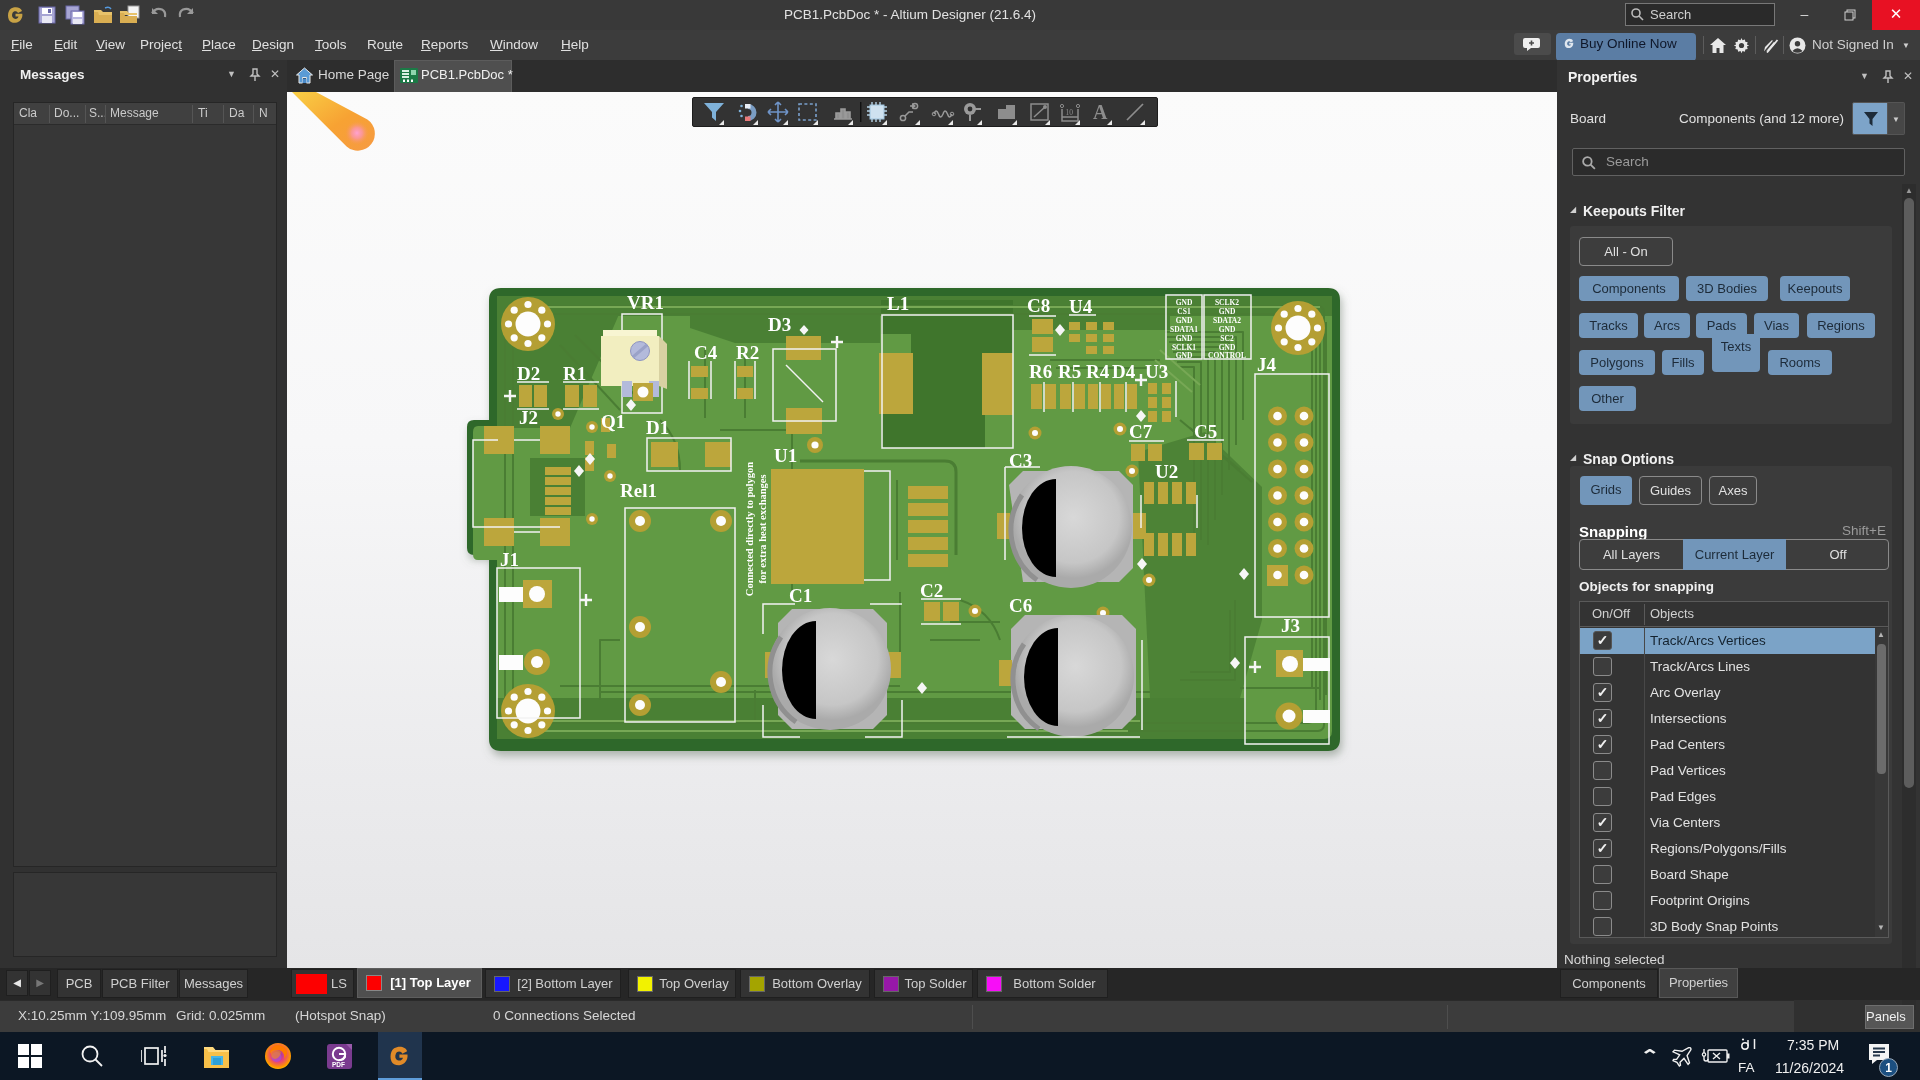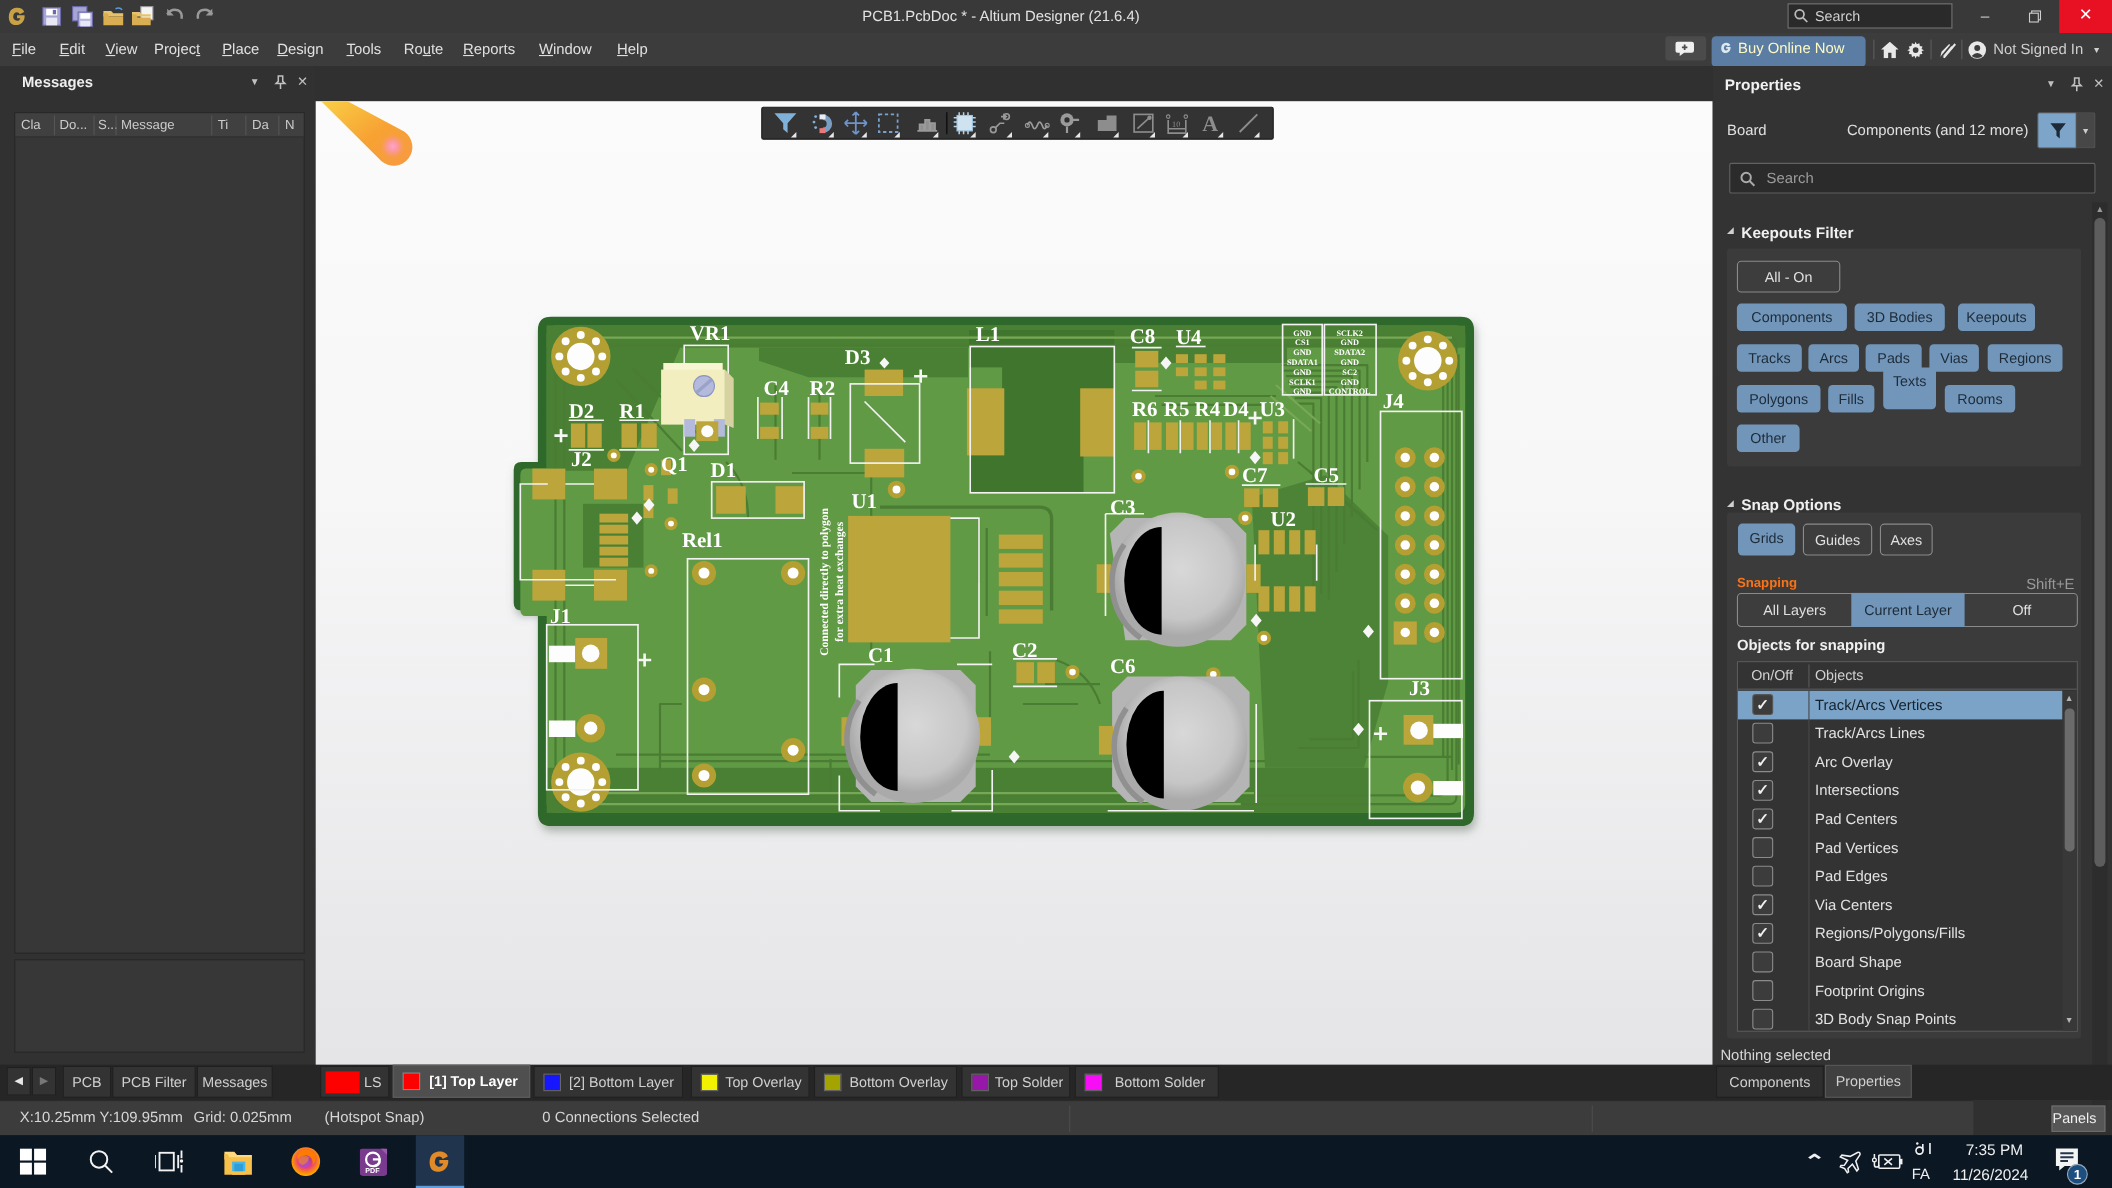--- a/index.html
+++ b/index.html
@@ -124,21 +124,21 @@
     <span class="mi" style="left:315px"><u>T</u>ools</span>
     <span class="mi" style="left:367px">Ro<u>u</u>te</span>
     <span class="mi" style="left:421px"><u>R</u>eports</span>
     <span class="mi" style="left:490px"><u>W</u>indow</span>
     <span class="mi" style="left:561px"><u>H</u>elp</span>
     <div class="abs" style="left:1514px;top:3px;width:37px;height:22px;background:#4b4b4b;border-radius:3px">
       <svg width="20" height="16" viewBox="0 0 20 16" style="margin:3px 0 0 9px">
           <path d="M2 2 h13 a2 2 0 0 1 2 2 v6 a2 2 0 0 1 -2 2 h-7 l-4 3 v-3 h-2 a2 2 0 0 1 -2 -2 v-6 a2 2 0 0 1 2 -2 Z" fill="#efefef"></path>
           <path d="M8.5 4.5 v5 M6 7 h5" stroke="#4b4b4b" stroke-width="1.6"></path>
         </svg></div>
-    <div class="abs" style="left:1556px;top:3px;width:140px;height:28px;background:#5b7da4;border-radius:4px;color:#fef9c3;font-size:13.5px;line-height:22px">
+    <div class="abs" style="left:1556px;top:3px;width:140px;height:28px;background:#5b7da4;border-radius:4px;color:#0f172a;font-size:13.5px;line-height:22px">
       <svg width="13" height="13" viewBox="0 0 22 22" style="vertical-align:-2px;margin:0 4px 0 7px">
           <path d="M6 18 C2 16 2 7 6 4.5 C10 2 16 3 17 7 L13 9 C12 6.5 8.5 6.5 7.5 9 C6.5 11.5 7 13.5 9 14.5 C11 15.5 13 14.5 13.5 12.5 L10.5 12.5 L10.5 9.8 L17.3 9.8 C18 14 15 18.5 10.5 18.8 C9 18.9 7.3 18.7 6 18 Z" fill="#dfe7ef"></path>
         </svg>Buy Online Now</div>
     <div class="sep-v" style="left:1703px"></div>
     <svg class="abs" style="left:1710px;top:8px" width="16" height="15" viewBox="0 0 16 15">
         <path d="M8 0 L16 7 13.5 7 13.5 15 9.5 15 9.5 10 6.5 10 6.5 15 2.5 15 2.5 7 0 7 Z" fill="#e8e8e8"></path>
       </svg>
     <svg class="abs" style="left:1733px;top:7px" width="17" height="17" viewBox="0 0 17 17">
         <path d="M8.5 1 l1 2.2 2.4 -0.8 0.4 2.4 2.4 0.4 -0.8 2.4 2.2 1 -2.2 1 0.8 2.4 -2.4 0.4 -0.4 2.4 -2.4 -0.8 -1 2.2 -1 -2.2 -2.4 0.8 -0.4 -2.4 -2.4 -0.4 0.8 -2.4 -2.2 -1 2.2 -1 -0.8 -2.4 2.4 -0.4 0.4 -2.4 2.4 0.8 Z" fill="#e8e8e8"></path>
         <circle cx="8.5" cy="8.5" r="2.6" fill="#3c3c3c"></circle>
@@ -152,20 +152,40 @@
     <div class="sep-v" style="left:1783px"></div>
     <svg class="abs" style="left:1789px;top:7px" width="17" height="17" viewBox="0 0 17 17">
         <circle cx="8.5" cy="8.5" r="8" fill="#e8e8e8"></circle>
         <circle cx="8.5" cy="6.7" r="2.7" fill="#3c3c3c"></circle>
         <path d="M3.4 14 q5.1 -5.5 10.2 0 a8 8 0 0 1 -10.2 0 Z" fill="#3c3c3c"></path>
       </svg>
     <span class="abs" style="left:1812px;top:7px;color:#cfcfcf;font-size:13.5px">Not Signed In</span>
     <span class="abs" style="left:1902px;top:11px;color:#cfcfcf;font-size:8px">▼</span>
   </div>
 
+  <div class="abs" id="dockstrip">
+    <div class="abs" style="left:394px;top:0;width:118px;height:32px;background:#4f4f4f;border:1px solid #5c5c5c;border-bottom:none"></div>
+    <svg class="abs" style="left:296px;top:7px" width="17" height="17" viewBox="0 0 17 17">
+        <path d="M8.5 1 L16.5 8 14 8 14 16 10.5 16 10.5 10.5 6.5 10.5 6.5 16 3 16 3 8 0.5 8 Z" fill="#5b9bd5"></path>
+        <path d="M8.5 1 L16.5 8 14 8 14 16 10.5 16 10.5 10.5 6.5 10.5 6.5 16 3 16 3 8 0.5 8 Z" fill="none" stroke="#e8e8e8" stroke-width="1"></path>
+        <rect x="6.5" y="11.5" width="4" height="4.5" fill="#4a8ac9"></rect>
+      </svg>
+    <span class="abs" style="left:318px;top:7px;color:#d8d8d8;font-size:13.5px">Home Page</span>
+    <svg class="abs" style="left:400px;top:8px" width="18" height="15" viewBox="0 0 18 15">
+        <rect x="0" y="0" width="18" height="15" rx="1" fill="#1b7a46"></rect>
+        <rect x="2" y="2" width="7" height="2" fill="#d9f2e4"></rect>
+        <rect x="2" y="5" width="7" height="2" fill="#d9f2e4"></rect>
+        <rect x="2" y="8" width="7" height="2" fill="#d9f2e4"></rect>
+        <rect x="11" y="2" width="5" height="5" fill="#8fd4ae"></rect>
+        <rect x="3" y="11.5" width="2" height="2.5" fill="#fff"></rect>
+        <rect x="7" y="11.5" width="2" height="2.5" fill="#fff"></rect>
+        <rect x="11" y="11.5" width="2" height="2.5" fill="#fff"></rect>
+      </svg>
+    <span class="abs" style="left:421px;top:7px;color:#f0f0f0;font-size:13px">PCB1.PcbDoc *</span>
+  </div>
 
   <div class="abs" id="leftpanel">
     <div class="abs" id="lp-title">Messages</div>
     <span class="abs panel-ic" style="left:227px;top:9px;font-size:9px">▼</span>
     <svg class="abs" style="left:249px;top:8px" width="12" height="14" viewBox="0 0 12 14">
         <path d="M4 1 h4 v5 l2 2 H2 l2 -2 Z M6 8 v5" stroke="#c0c0c0" stroke-width="1.4" fill="none"></path>
       </svg>
     <span class="abs panel-ic" style="left:270px;top:7px;font-size:12px">✕</span>
     <div class="abs" id="msg-box">
       <div class="abs" id="msg-header">
@@ -751,21 +771,21 @@
     <div class="btn-blue" style="left:155px;top:274px;width:48px;height:38px;line-height:25px">Texts</div>
     <div class="btn-blue" style="left:211px;top:290px;width:64px;height:25px;line-height:25px">Rooms</div>
     <div class="btn-blue" style="left:22px;top:326px;width:57px;height:25px;line-height:25px">Other</div>
 
     <span class="abs" style="left:13px;top:393px;color:#d0d0d0;font-size:8px">◢</span>
     <div class="rp-sec-head" style="left:26px;top:391px">Snap Options</div>
     <div class="rp-body" style="top:406px;height:478px"></div>
     <div class="btn-blue" style="left:23px;top:416px;width:52px;height:29px;line-height:28px">Grids</div>
     <div class="btn-dark" style="left:82px;top:416px;width:63px;height:29px;line-height:27px">Guides</div>
     <div class="btn-dark" style="left:152px;top:416px;width:48px;height:29px;line-height:27px">Axes</div>
-    <div class="abs" style="left:22px;top:463px;font-weight:bold;font-size:12px;color:#f97316">Snapping</div>
+    <div class="abs" style="left:22px;top:463px;font-weight:bold;font-size:15px;color:#ffffff">Snapping</div>
     <div class="abs" style="left:285px;top:463px;font-size:13.5px;color:#9a9a9a">Shift+E</div>
     <div class="abs" style="left:22px;top:479px;width:310px;height:31px;border:1px solid #8a8a8a;border-radius:4px;background:#3d3d3d">
       <div style="position:absolute;left:0;top:0;width:103px;height:29px;line-height:29px;text-align:center;color:#e0e0e0">All Layers</div>
       <div style="position:absolute;left:103px;top:-1px;width:103px;height:31px;line-height:31px;text-align:center;background:#7296ba;color:#1d2b39">Current Layer</div>
       <div style="position:absolute;left:207px;top:0;width:102px;height:29px;line-height:29px;text-align:center;color:#e0e0e0">Off</div>
     </div>
     <div class="abs" style="left:22px;top:519px;font-weight:bold;font-size:13.5px;color:#f0f0f0">Objects for snapping</div>
 
     <div class="abs" style="left:22px;top:541px;width:310px;height:337px;border:1px solid #5a5a5a;background:#333">
       <div style="position:absolute;left:0;top:0;width:308px;height:25px;border-bottom:1px solid #5a5a5a;color:#d0d0d0">

